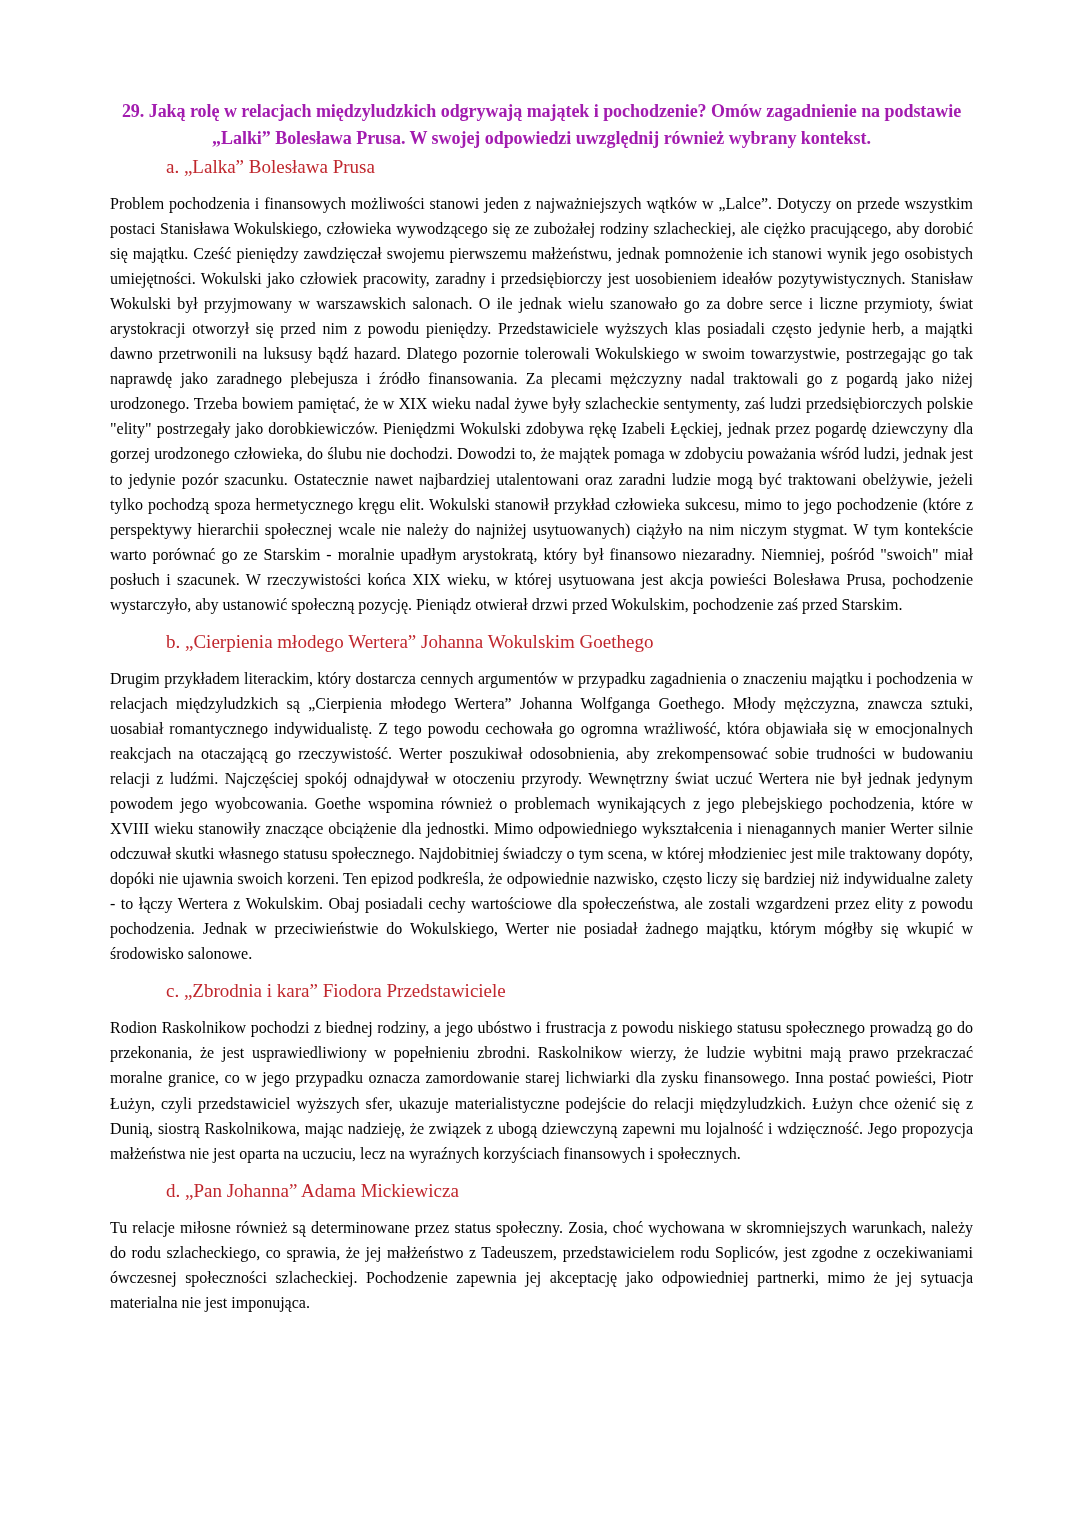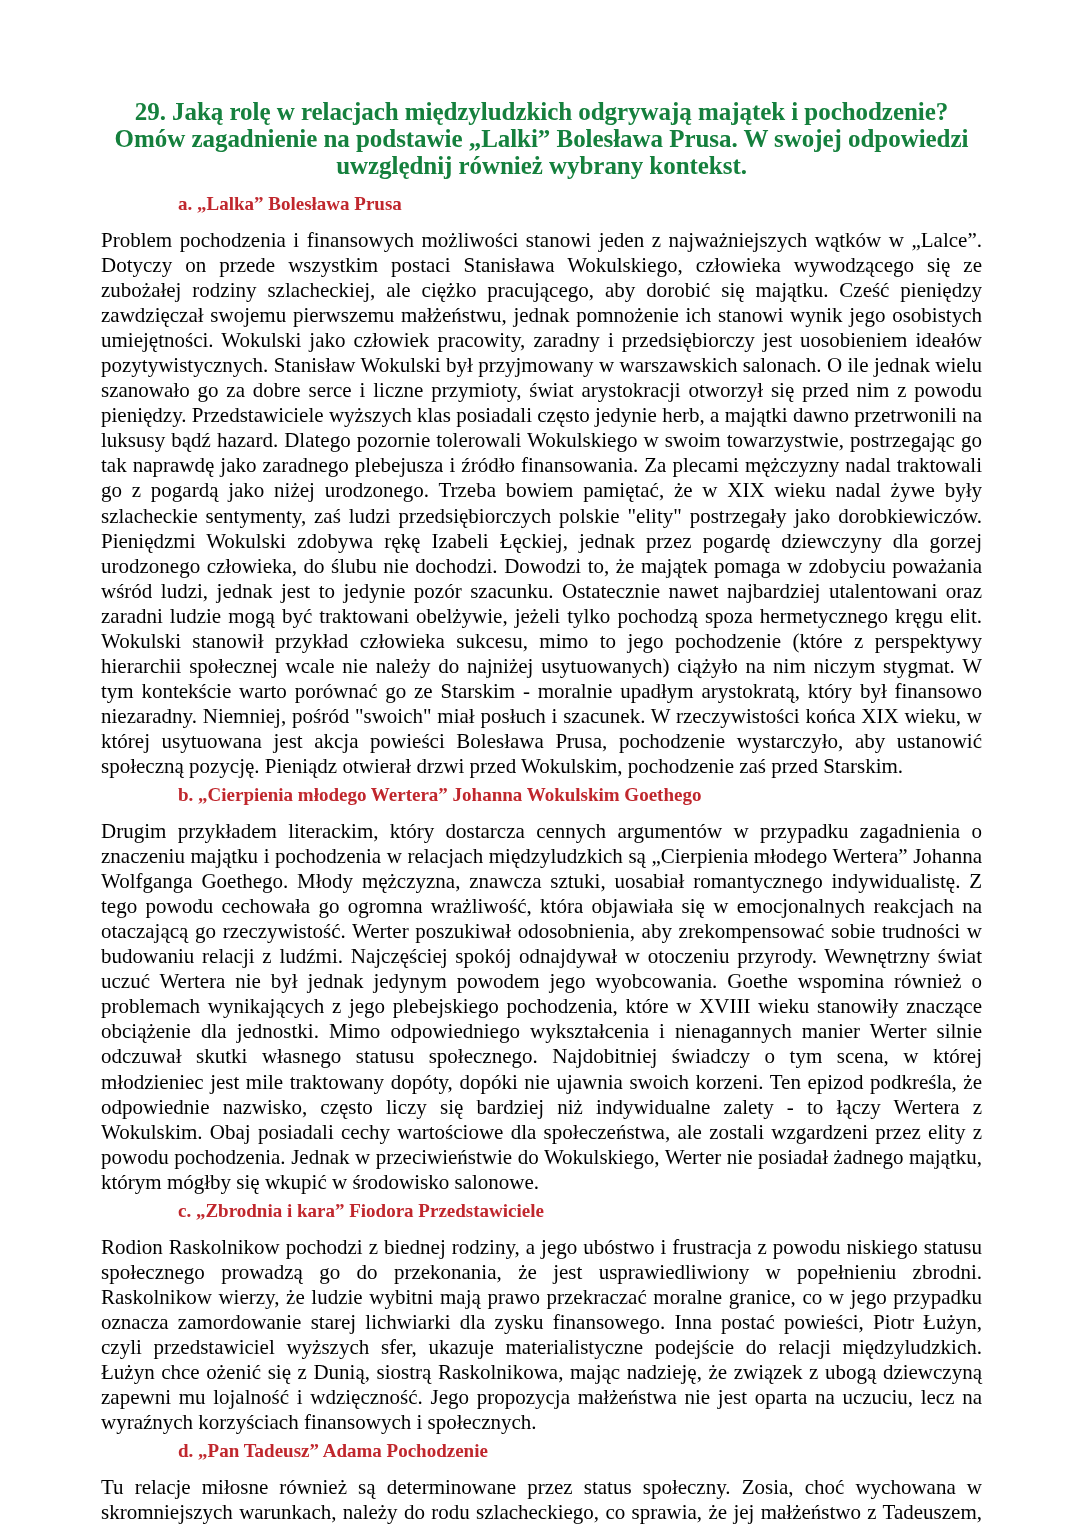--- a/index.html
+++ b/index.html
@@ -20,43 +20,43 @@
     width: 1080px;
     height: 1527px;
     background: #ffffff;
     box-sizing: border-box;
     padding: 98px 95px 0 98px;
   }
   .doc-body {
     width: 887px;
   }
   .title {
-    color: #15803d;
+    color: #a21caf;
     font-weight: bold;
-    font-size: 25px;
+    font-size: 18px;
     line-height: 27px;
     text-align: center;
     margin: 0 0 2px 0;
     letter-spacing: -0.05px;
   }
   .subheading {
     color: #c0272d;
-    font-weight: bold;
+    font-weight: normal;
     font-size: 19px;
     line-height: 25px;
-    margin: 12px;
+    margin: 0;
     padding-left: 68px;
     text-align: left;
   }
   .para {
-    font-size: 21px;
+    font-size: 16px;
     line-height: 25.05px;
     text-align: justify;
     text-justify: inter-word;
-    margin: 3px;
+    margin: 12px;
     hyphens: none;
     word-spacing: 0px;
   }
   .para + .subheading {
     margin-top: 0px;
   }
 </style>
 </head>
 <body>
 
@@ -67,17 +67,17 @@
 
     <h2 class="subheading">a. „Lalka” Bolesława Prusa</h2>
     <p class="para">Problem pochodzenia i finansowych możliwości stanowi jeden z najważniejszych wątków w „Lalce”. Dotyczy on przede wszystkim postaci Stanisława Wokulskiego, człowieka wywodzącego się ze zubożałej rodziny szlacheckiej, ale ciężko pracującego, aby dorobić się majątku. Cześć pieniędzy zawdzięczał swojemu pierwszemu małżeństwu, jednak pomnożenie ich stanowi wynik jego osobistych umiejętności. Wokulski jako człowiek pracowity, zaradny i przedsiębiorczy jest uosobieniem ideałów pozytywistycznych. Stanisław Wokulski był przyjmowany w warszawskich salonach. O ile jednak wielu szanowało go za dobre serce i liczne przymioty, świat arystokracji otworzył się przed nim z powodu pieniędzy. Przedstawiciele wyższych klas posiadali często jedynie herb, a majątki dawno przetrwonili na luksusy bądź hazard. Dlatego pozornie tolerowali Wokulskiego w swoim towarzystwie, postrzegając go tak naprawdę jako zaradnego plebejusza i źródło finansowania. Za plecami mężczyzny nadal traktowali go z pogardą jako niżej urodzonego. Trzeba bowiem pamiętać, że w XIX wieku nadal żywe były szlacheckie sentymenty, zaś ludzi przedsiębiorczych polskie "elity" postrzegały jako dorobkiewiczów. Pieniędzmi Wokulski zdobywa rękę Izabeli Łęckiej, jednak przez pogardę dziewczyny dla gorzej urodzonego człowieka, do ślubu nie dochodzi. Dowodzi to, że majątek pomaga w zdobyciu poważania wśród ludzi, jednak jest to jedynie pozór szacunku. Ostatecznie nawet najbardziej utalentowani oraz zaradni ludzie mogą być traktowani obelżywie, jeżeli tylko pochodzą spoza hermetycznego kręgu elit.  Wokulski stanowił przykład człowieka sukcesu, mimo to jego pochodzenie (które z perspektywy hierarchii społecznej wcale nie należy do najniżej usytuowanych) ciążyło na nim niczym stygmat. W tym kontekście warto porównać go ze Starskim - moralnie upadłym arystokratą, który był finansowo niezaradny. Niemniej, pośród "swoich" miał posłuch i szacunek. W rzeczywistości końca XIX wieku, w której usytuowana jest akcja powieści Bolesława Prusa, pochodzenie wystarczyło, aby ustanowić społeczną pozycję. Pieniądz otwierał drzwi przed Wokulskim, pochodzenie zaś przed Starskim.</p>
 
     <h2 class="subheading">b. „Cierpienia młodego Wertera” Johanna Wokulskim Goethego</h2>
     <p class="para">Drugim przykładem literackim, który dostarcza cennych argumentów w przypadku zagadnienia o znaczeniu majątku i pochodzenia w relacjach międzyludzkich są „Cierpienia młodego Wertera” Johanna Wolfganga Goethego. Młody mężczyzna, znawcza sztuki, uosabiał romantycznego indywidualistę. Z tego powodu cechowała go ogromna wrażliwość, która objawiała się w emocjonalnych reakcjach na otaczającą go rzeczywistość. Werter poszukiwał odosobnienia, aby zrekompensować sobie trudności w budowaniu relacji z ludźmi. Najczęściej spokój odnajdywał w otoczeniu przyrody.  Wewnętrzny świat uczuć Wertera nie był jednak jedynym powodem jego wyobcowania. Goethe wspomina również o problemach wynikających z jego plebejskiego pochodzenia, które w XVIII wieku stanowiły znaczące obciążenie dla jednostki. Mimo odpowiedniego wykształcenia i nienagannych manier Werter silnie odczuwał skutki własnego statusu społecznego. Najdobitniej świadczy o tym scena, w której młodzieniec jest mile traktowany dopóty, dopóki nie ujawnia swoich korzeni. Ten epizod podkreśla, że odpowiednie nazwisko, często liczy się bardziej niż indywidualne zalety - to łączy Wertera z Wokulskim. Obaj posiadali cechy wartościowe dla społeczeństwa, ale zostali wzgardzeni przez elity z powodu pochodzenia. Jednak w przeciwieństwie do Wokulskiego, Werter nie posiadał żadnego majątku, którym mógłby się wkupić w środowisko salonowe.</p>
 
     <h2 class="subheading">c. „Zbrodnia i kara” Fiodora Przedstawiciele</h2>
     <p class="para">Rodion Raskolnikow pochodzi z biednej rodziny, a jego ubóstwo i frustracja z powodu niskiego statusu społecznego prowadzą go do przekonania, że jest usprawiedliwiony w popełnieniu zbrodni. Raskolnikow wierzy, że ludzie wybitni mają prawo przekraczać moralne granice, co w jego przypadku oznacza zamordowanie starej lichwiarki dla zysku finansowego. Inna postać powieści, Piotr Łużyn, czyli przedstawiciel wyższych sfer, ukazuje materialistyczne podejście do relacji międzyludzkich. Łużyn chce ożenić się z Dunią, siostrą Raskolnikowa, mając nadzieję, że związek z ubogą dziewczyną zapewni mu lojalność i wdzięczność. Jego propozycja małżeństwa nie jest oparta na uczuciu, lecz na wyraźnych korzyściach finansowych i społecznych.</p>
 
-    <h2 class="subheading">d. „Pan Tadeusz” Adama Pochodzenie</h2>
+    <h2 class="subheading">d. „Pan Johanna” Adama Mickiewicza</h2>
     <p class="para">Tu relacje miłosne również są determinowane przez status społeczny. Zosia, choć wychowana w skromniejszych warunkach, należy do rodu szlacheckiego, co sprawia, że jej małżeństwo z Tadeuszem, przedstawicielem rodu Sopliców, jest zgodne z oczekiwaniami ówczesnej społeczności szlacheckiej. Pochodzenie zapewnia jej akceptację jako odpowiedniej partnerki, mimo że jej sytuacja materialna nie jest imponująca.</p>
 
   </div>
 </div>
 
 </body></html>

